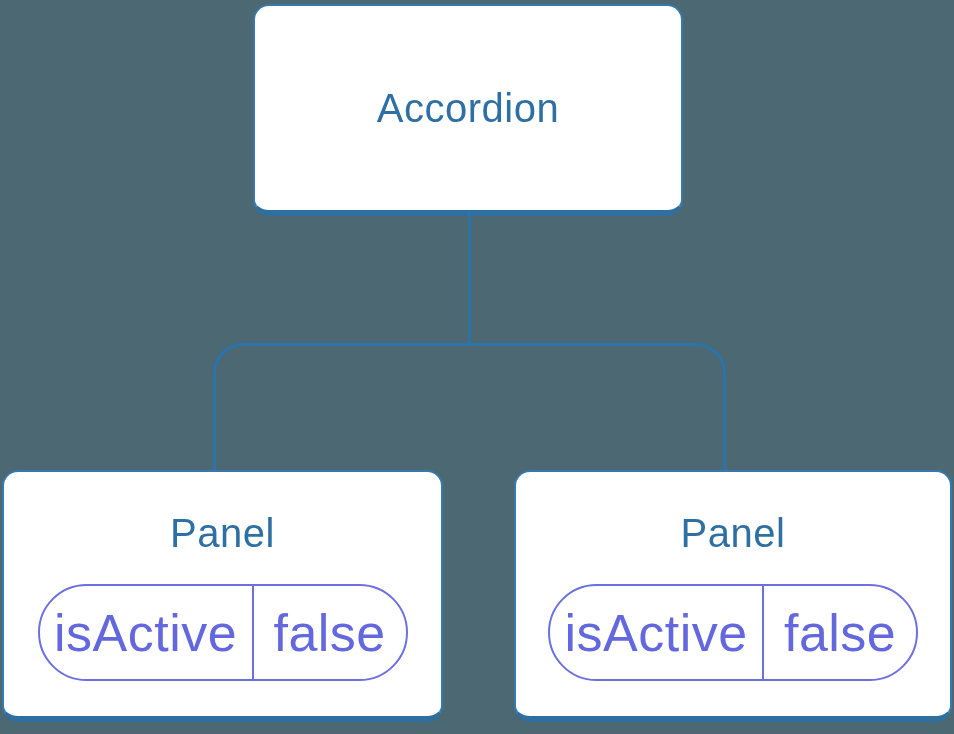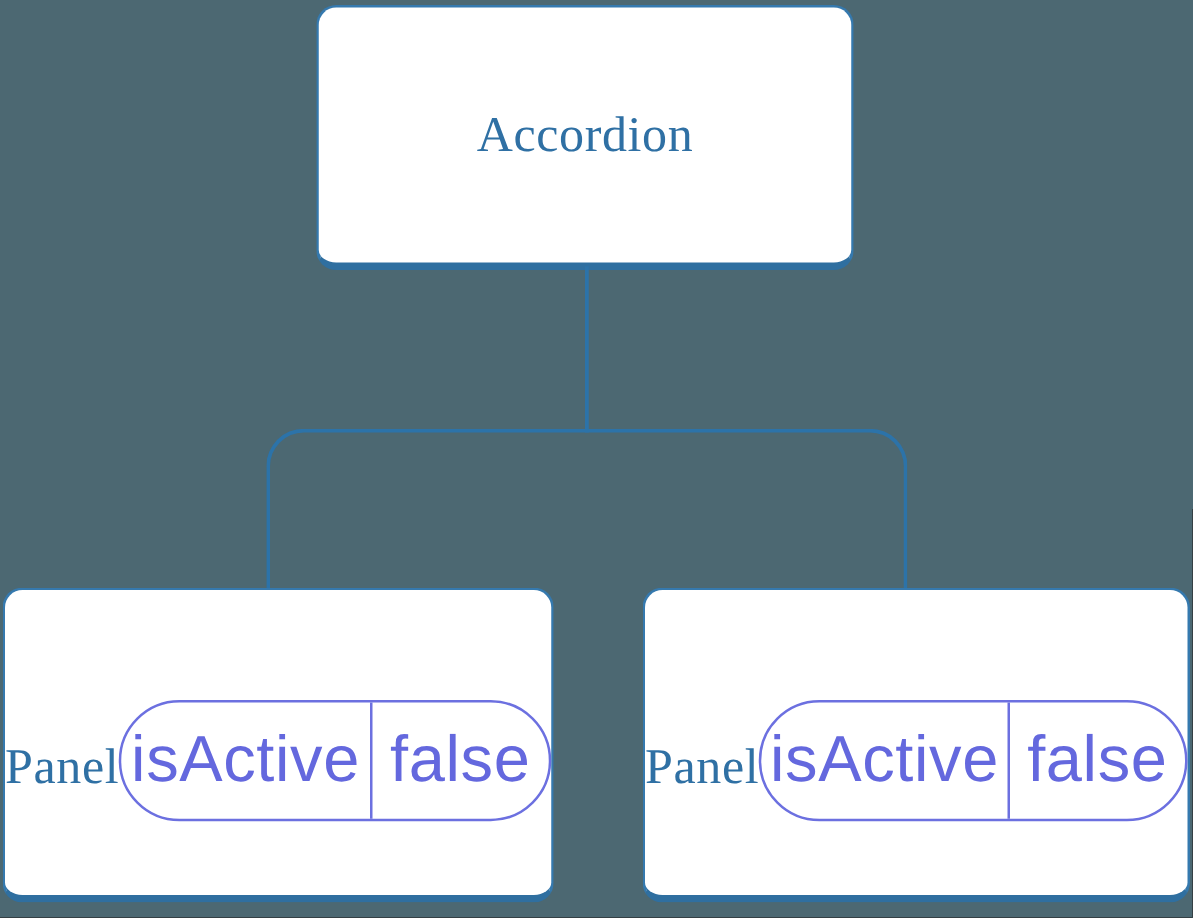--- a/index.html
+++ b/index.html
@@ -25,21 +25,20 @@
     border-radius: 16px;
     box-sizing: border-box;
   }
   .node-title {
     color: var(--heading-text, #2F70A4);
     font-size: 40px;
     font-weight: 500;
     letter-spacing: 0.5px;
     line-height: 1.15;
     white-space: nowrap;
-    font-family: Liberation Serif, serif;
   }
 
   .node-accordion {
     left: 253px;
     top: 4px;
     width: 430px;
     height: 212px;
     display: flex;
     align-items: center;
     justify-content: center;
@@ -66,21 +65,21 @@
     border-right: 3px solid var(--connector-line, #2C73A9);
     border-bottom: none;
     border-radius: 30px 30px 0 0;
   }
 
   
   .node-panel {
     top: 470px;
     height: 252px;
     display: flex;
-    flex-direction: row;
+    flex-direction: column;
     align-items: center;
   }
   .panel-left  { left: 2px;   width: 441px; }
   .panel-right { left: 514px; width: 438px; }
 
   .node-panel .node-title {
     margin-top: 38px;
   }
 
   

